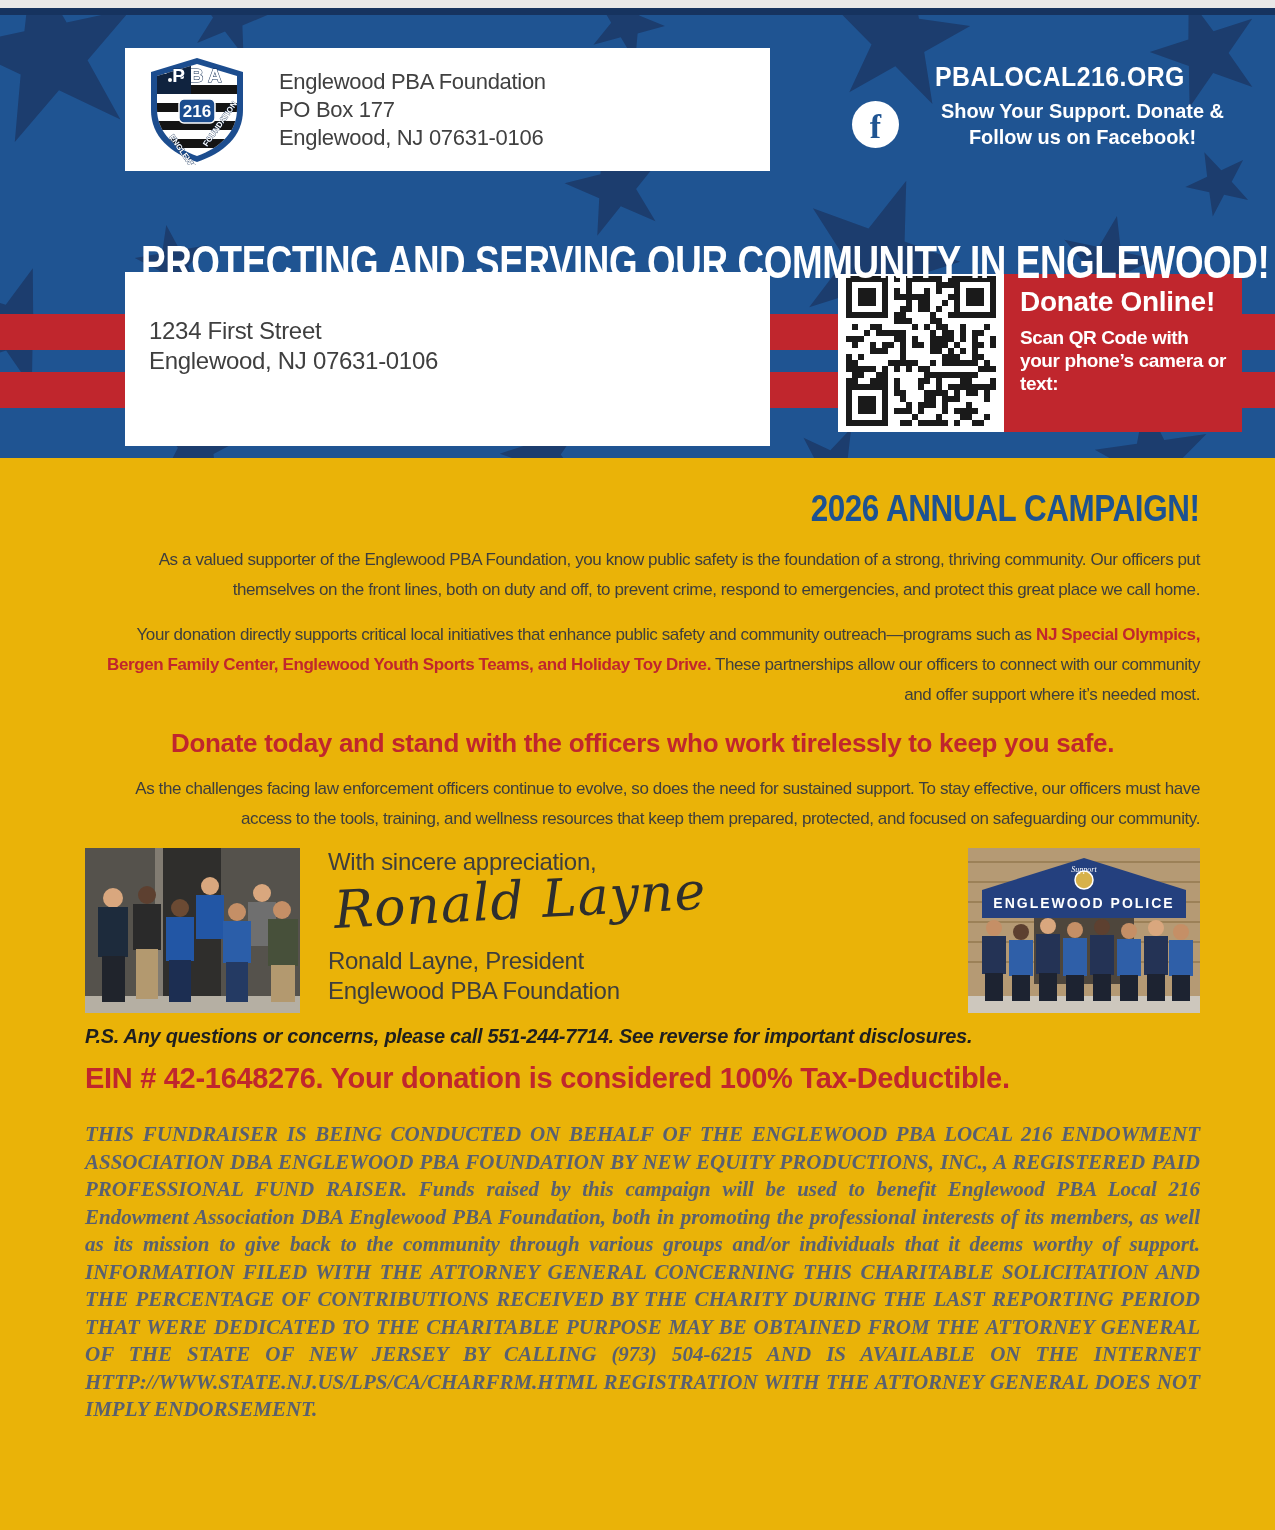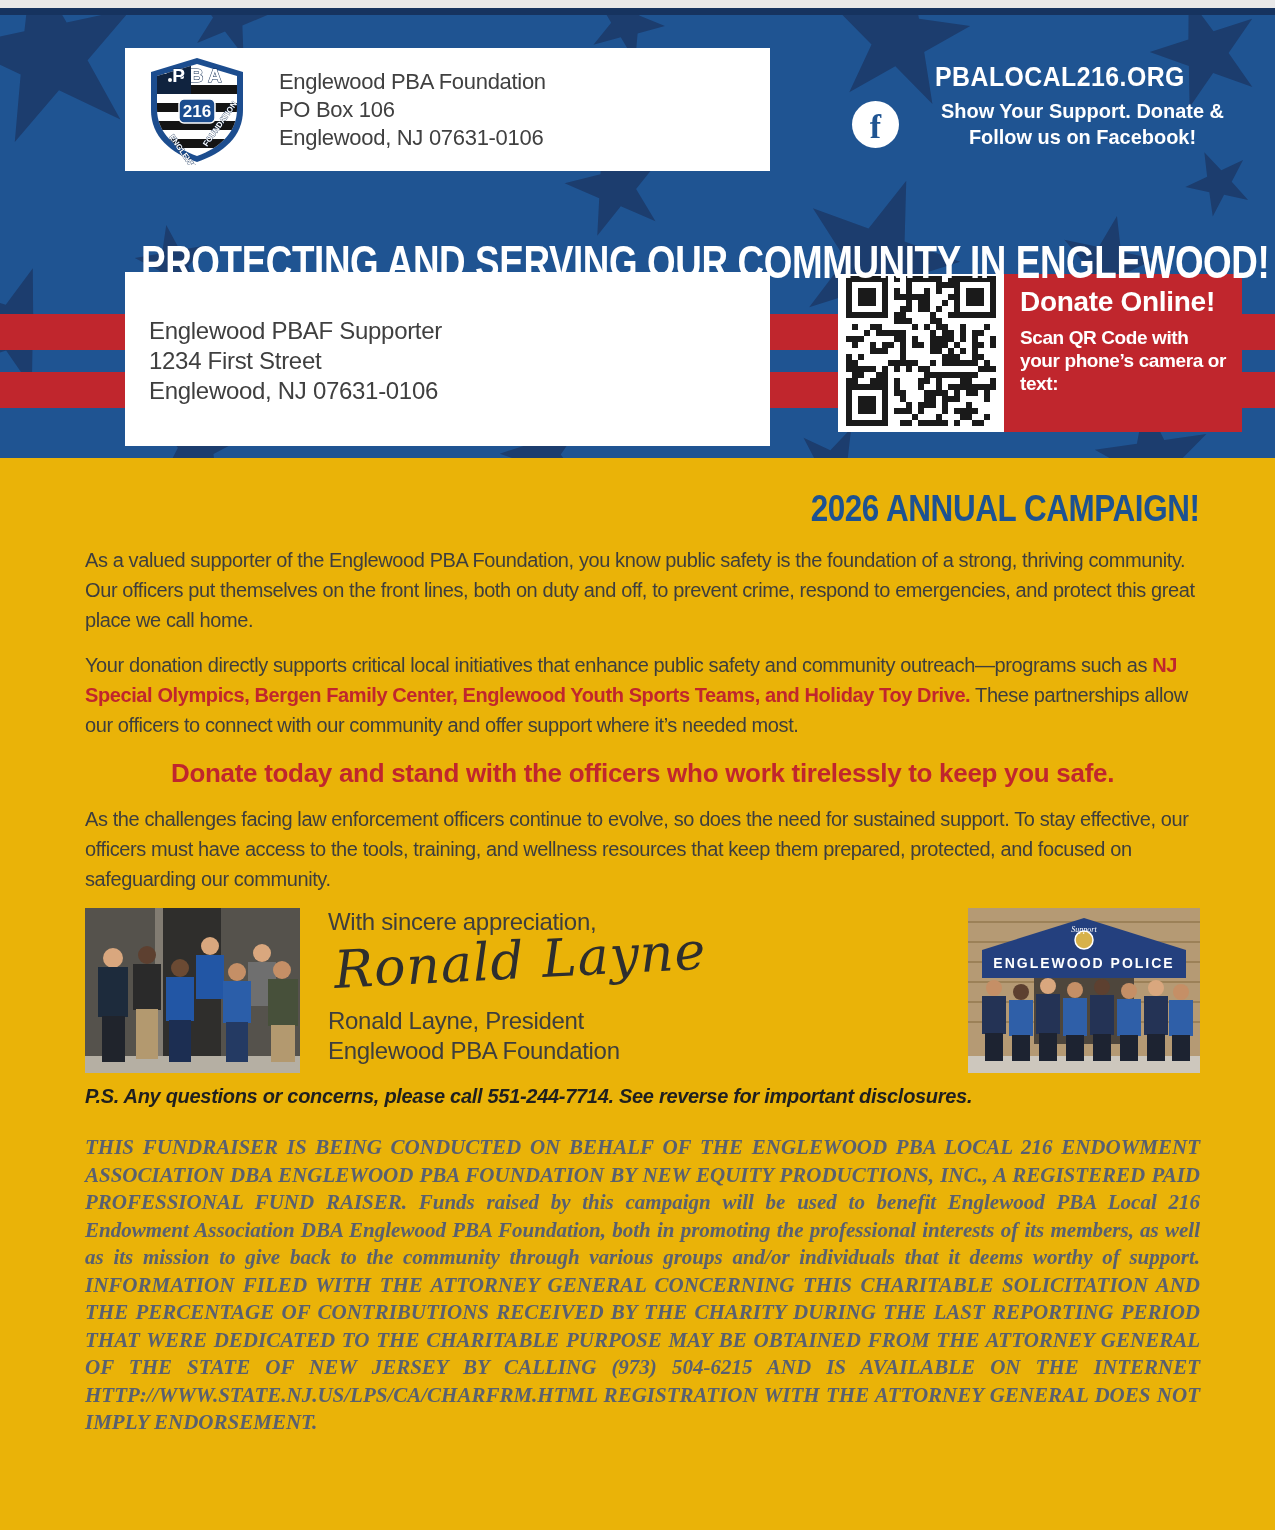--- a/index.html
+++ b/index.html
@@ -43,21 +43,21 @@
   .donate-title{font-size:28px;font-weight:bold;letter-spacing:-0.3px;}
   .donate-body{font-size:19px;font-weight:bold;line-height:23px;margin-top:8px;letter-spacing:-0.4px;}
   .donate-sms{font-size:20px;font-weight:bold;margin-top:10px;letter-spacing:-0.4px;}
 
   
   .letter{position:absolute;top:450px;left:0;width:1275px;box-sizing:border-box;
           padding:30px 75px 0 85px;color:#3e3e3e;}
   .campaign{text-align:right;color:#1d5291;font-size:37px;font-weight:bold;}
   .campaign span{display:inline-block;transform:scaleX(.85);transform-origin:right;letter-spacing:-0.5px;}
   .salutation{margin:12px 0 0 0;font-size:23px;letter-spacing:-0.3px;}
-  .para{margin:15px 0 0 0;font-size:20px;line-height:30px;letter-spacing:-0.4px;}
+  .para{margin:15px 0 0 0;font-size:17px;line-height:30px;letter-spacing:-0.4px;text-align:right;}
   .red-bold{color:#c0262d;font-weight:bold;}
   .callout{margin:18px 0 0 0;text-align:center;color:#c0262d;font-size:26px;font-weight:bold;letter-spacing:-0.3px;}
 
   .sig-row{margin-top:14px;display:flex;align-items:flex-start;}
   .photo{flex:0 0 auto;display:block;}
   .sig-block{margin-left:28px;}
   .closing{font-size:24px;letter-spacing:-0.3px;}
   .signature{font-family:"DejaVu Serif",serif;font-style:italic;font-size:52px;color:#2e2e2e;
              margin:4px 0 6px 6px;transform:rotate(-3deg);transform-origin:left center;letter-spacing:1px;}
   .signer{font-size:24px;line-height:30px;letter-spacing:-0.3px;}
@@ -152,41 +152,40 @@
           </g>
         </g>
         <text x="52" y="27" text-anchor="middle" font-family="Liberation Sans,sans-serif" font-size="19" font-weight="bold" fill="#ffffff" stroke="#0e2a52" stroke-width="1" paint-order="stroke">P B A</text>
         <rect x="34" y="44" width="36" height="24" rx="5" fill="#1c4d8f" stroke="#fff" stroke-width="1.5"></rect>
         <text x="52" y="62" text-anchor="middle" font-family="Liberation Sans,sans-serif" font-size="17" font-weight="bold" fill="#ffffff">216</text>
         <text x="24" y="82" font-family="Liberation Sans,sans-serif" font-size="8" font-weight="bold" fill="#ffffff" stroke="#0e2a52" stroke-width="0.6" paint-order="stroke" transform="rotate(55 24 82)">ENGLEWOOD</text>
         <text x="62" y="92" font-family="Liberation Sans,sans-serif" font-size="8" font-weight="bold" fill="#ffffff" stroke="#0e2a52" stroke-width="0.6" paint-order="stroke" transform="rotate(-55 62 92)">FOUNDATION</text>
       </svg>
       <div class="sender-text">
         <div>Englewood PBA Foundation</div>
-        <div>PO Box 106</div>
+        <div>PO Box 177</div>
         <div>Englewood, NJ 07631-0106</div>
       </div>
     </div>
 
     <div class="website">PBALOCAL216.ORG</div>
     <div class="social">
       <div class="fb-circle">
           <span class="fb-f">f</span>
         </div>
       <div class="social-text">
         <div>Show Your Support. Donate &amp;</div>
         <div>Follow us on Facebook!</div>
       </div>
     </div>
 
     <h1 class="headline"><span>PROTECTING AND SERVING OUR COMMUNITY IN ENGLEWOOD!</span></h1>
 
     <div class="recipient-box">
       <div class="recipient-text">
-        <div>Englewood PBAF Supporter</div>
         <div>1234 First Street</div>
         <div>Englewood, NJ 07631-0106</div>
       </div>
     </div>
 
     <div class="qr-box">
       <div class="qr"><svg width="150" height="150" viewBox="0 0 150 150" fill="#1a1a1a">
             <rect x="0" y="0" width="6" height="6"></rect>
             <rect x="6" y="0" width="6" height="6"></rect>
             <rect x="12" y="0" width="6" height="6"></rect>
@@ -602,15 +601,16 @@
               <rect x="179" y="126" width="18" height="27" fill="#1d2331"></rect>
             <circle cx="213" cy="84" r="8" fill="#c58f66"></circle>
               <rect x="201" y="92" width="24" height="36" fill="#2f5fa8"></rect>
               <rect x="204" y="127" width="18" height="26" fill="#1d2331"></rect>
           </g>
         </svg>
       </div>
     </div>
 
     <p class="ps">P.S. Any questions or concerns, please call 551-244-7714. See reverse for important disclosures.</p>
+    <p class="ein">EIN # 42-1648276. Your donation is considered 100% Tax-Deductible.</p>
     <p class="disclaimer">THIS FUNDRAISER IS BEING CONDUCTED ON BEHALF OF THE ENGLEWOOD PBA LOCAL 216 ENDOWMENT ASSOCIATION DBA ENGLEWOOD PBA FOUNDATION BY NEW EQUITY PRODUCTIONS, INC., A REGISTERED PAID PROFESSIONAL FUND RAISER. Funds raised by this campaign will be used to benefit Englewood PBA Local 216 Endowment Association DBA Englewood PBA Foundation, both in promoting the professional interests of its members, as well as its mission to give back to the community through various groups and/or individuals that it deems worthy of support. INFORMATION FILED WITH THE ATTORNEY GENERAL CONCERNING THIS CHARITABLE SOLICITATION AND THE PERCENTAGE OF CONTRIBUTIONS RECEIVED BY THE CHARITY DURING THE LAST REPORTING PERIOD THAT WERE DEDICATED TO THE CHARITABLE PURPOSE MAY BE OBTAINED FROM THE ATTORNEY GENERAL OF THE STATE OF NEW JERSEY BY CALLING (973) 504-6215 AND IS AVAILABLE ON THE INTERNET HTTP://WWW.STATE.NJ.US/LPS/CA/CHARFRM.HTML  REGISTRATION WITH THE ATTORNEY GENERAL DOES NOT IMPLY ENDORSEMENT.</p>
   </main>
 </div>
 
 </body></html>

